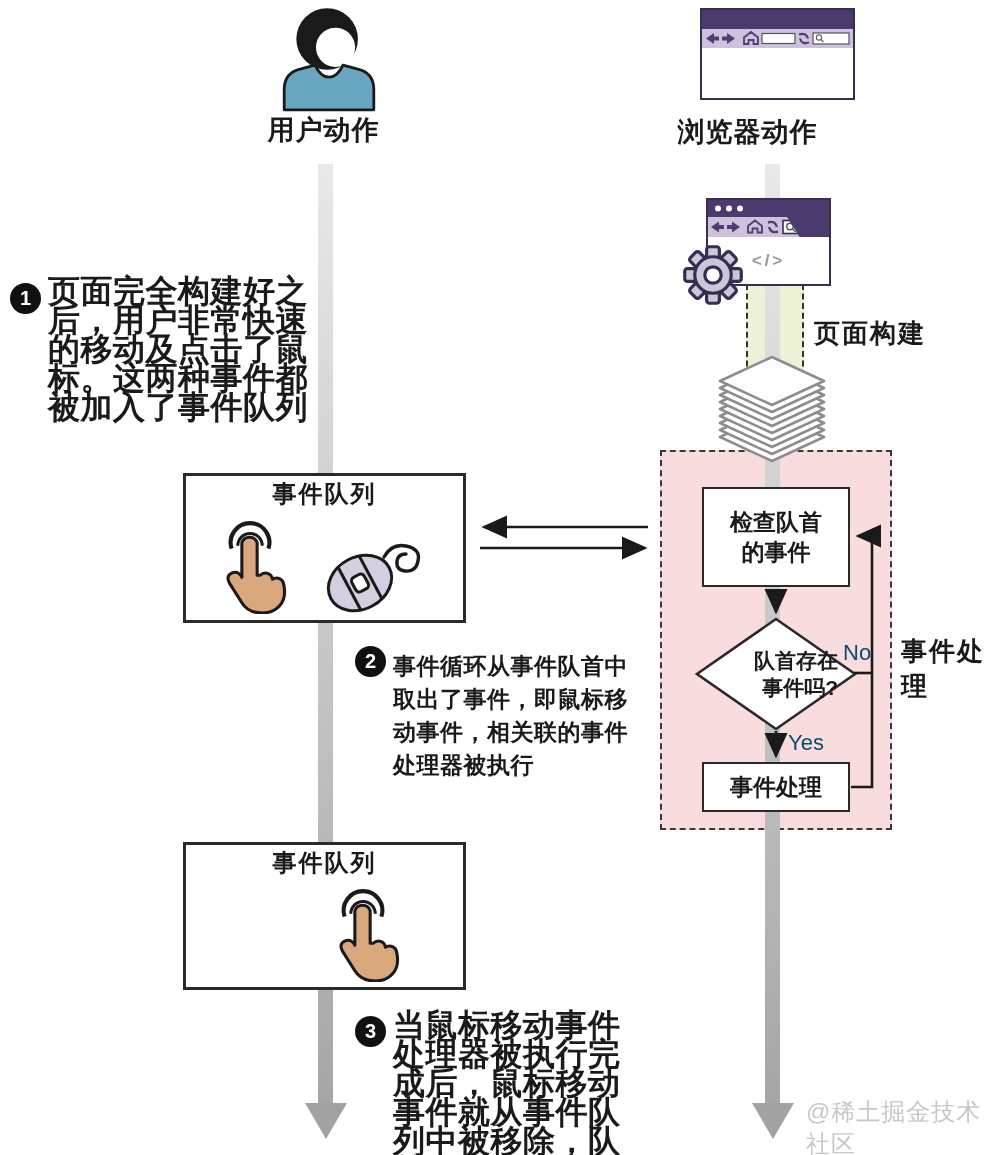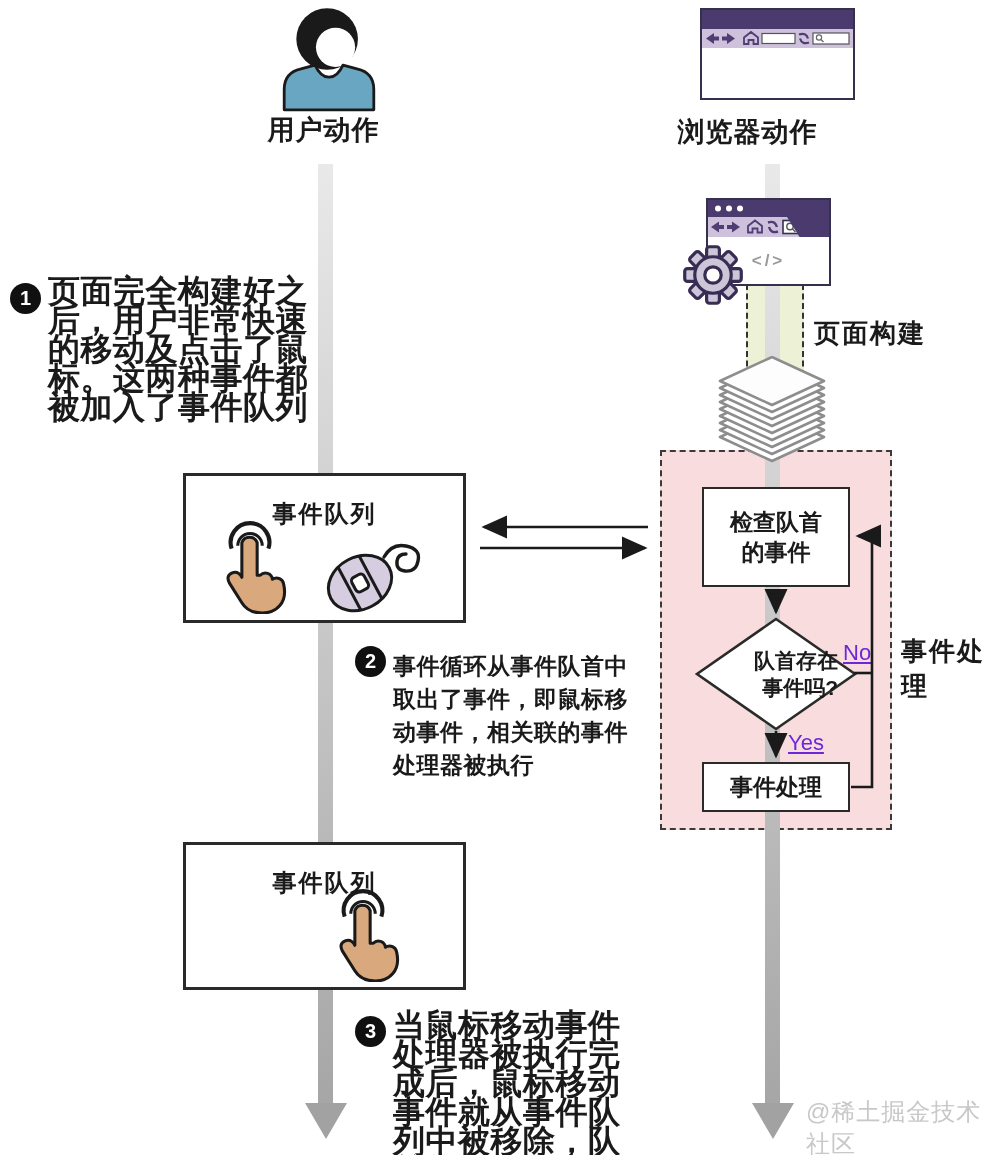--- a/index.html
+++ b/index.html
@@ -11,31 +11,31 @@
   
   .flowline{width:15px;background:linear-gradient(#e9e9e9,#a6a6a6);z-index:2;}
   .flowarrow{width:0;height:0;border-left:21px solid transparent;border-right:21px solid transparent;border-top:36px solid #a2a2a2;z-index:2;}
   
   .bwin{background:#ffffff;border:2px solid #35304d;box-sizing:border-box;z-index:3;}
   .titlebar{background:#4a3a6e;width:100%;}
   .toolbar{background:#cdc1dc;width:100%;position:relative;}
   .tab-cut{position:absolute;top:0;right:0;background:#4a3a6e;clip-path:polygon(0 0,100% 0,100% 100%,30% 100%);}
   
   .qbox{background:#fff;border:3px solid #2a2a2a;box-sizing:border-box;z-index:3;}
-  .qtitle{font-size:24px;font-weight:700;text-align:center;padding-top:22px;letter-spacing:2px;}
+  .qtitle{font-size:24px;font-weight:700;text-align:center;padding-top:2px;letter-spacing:2px;}
   .pinkbox{background:#f9dcde;border:2px dashed #3a3a3a;box-sizing:border-box;z-index:1;}
   .fbox{background:#fff;border:2.5px solid #2a2a2a;box-sizing:border-box;z-index:3;
         display:flex;align-items:center;justify-content:center;flex-direction:column;}
   .fbox .t{font-size:23px;font-weight:700;line-height:30px;text-align:right;}
   .greenchan{background:#edf2d7;border-left:2px dashed #333;border-right:2px dashed #333;box-sizing:border-box;z-index:1;}
   
   .stepnum{width:31px;height:31px;border-radius:50%;background:#101010;color:#fff;
            font-size:20px;font-weight:700;display:flex;align-items:center;justify-content:center;z-index:3;}
   .steptext{font-size:32px;font-weight:700;line-height:29px;letter-spacing:0.5px;z-index:3;}
-  .small-label{font-size:22px;font-weight:400;color:#6d28d9;z-index:4;text-decoration:underline;}
+  .small-label{font-size:22px;font-weight:400;color:#0c4a6e;z-index:4;}
   .side-label{font-size:26px;font-weight:700;letter-spacing:2px;z-index:3;}
   .watermark{font-size:24px;color:#c8c8c8;letter-spacing:1px;z-index:3;}
   .dtext{font-size:21px;font-weight:700;line-height:27px;text-align:right;z-index:4;}
   svg{display:block;}
   .icon-layer{z-index:3;}
   .overlay{z-index:4;pointer-events:none;}
 </style>
 </head>
 <body>
 

